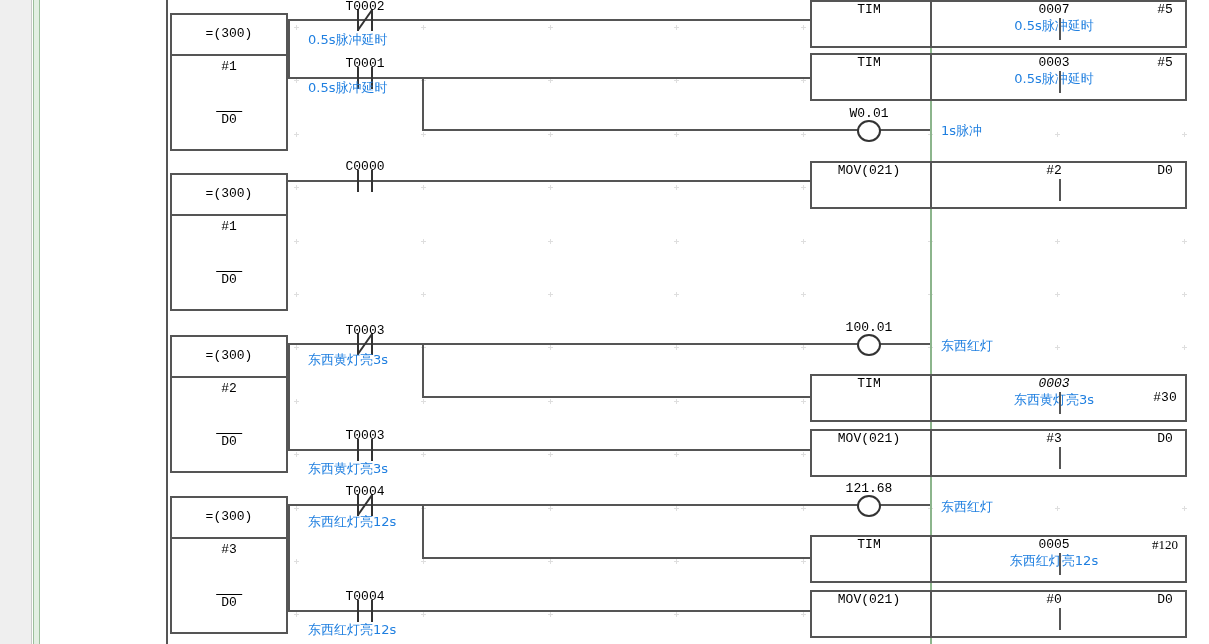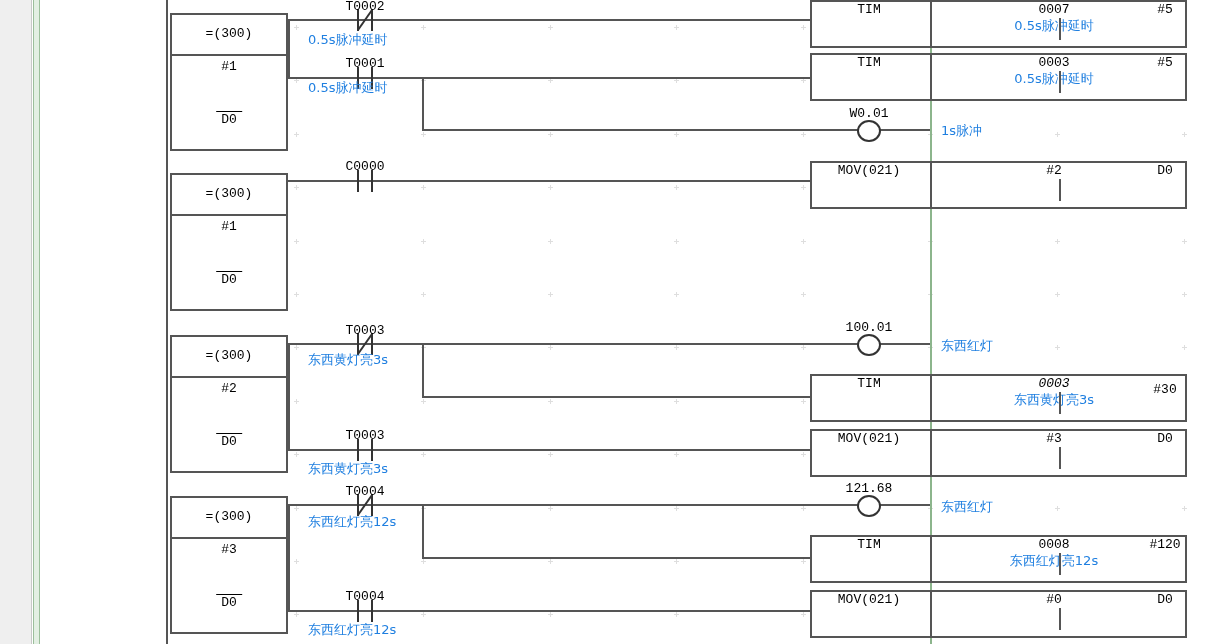--- a/index.html
+++ b/index.html
@@ -263,21 +263,21 @@
     <div class="cmt" style="left:900px;top:338px;">东西红灯</div>
 
     <div class="v" style="left:381px;top:343px;height:54px;"></div>
     <div class="h" style="left:381px;top:396px;width:388px;"></div>
     <div class="box" style="left:769px;top:374px;width:377px;height:48px;"></div>
     <div class="v" style="left:889px;top:374px;height:48px;"></div>
     <div class="tc" style="left:828px;top:377px;">TIM</div>
     <div class="tc" style="left:1013px;top:377px;font-style:italic;">0003</div>
     <div class="cmtc" style="left:1013px;top:392px;">东西黄灯亮3s</div>
     <div class="v" style="left:1018px;top:392px;height:22px;"></div>
-    <div class="tc" style="left:1124px;top:383px;">#30</div>
+    <div class="tc" style="left:1124px;top:391px;">#30</div>
 
     <div class="v" style="left:247px;top:343px;height:107px;"></div>
     <div class="h" style="left:247px;top:449px;width:522px;"></div>
     <div class="contact" style="left:324px;top:450px;">
       <div class="bl"></div>
         <div class="br"></div>
     </div>
     <div class="tc" style="left:324px;top:429px;">T0003</div>
     <div class="cmt" style="left:267px;top:461px;">东西黄灯亮3s</div>
 
@@ -308,24 +308,24 @@
         <div class="ring"></div>
       </div>
     <div class="tc" style="left:828px;top:482px;">121.68</div>
     <div class="cmt" style="left:900px;top:499px;">东西红灯</div>
 
     <div class="v" style="left:381px;top:504px;height:54px;"></div>
     <div class="h" style="left:381px;top:557px;width:388px;"></div>
     <div class="box" style="left:769px;top:535px;width:377px;height:48px;"></div>
     <div class="v" style="left:889px;top:535px;height:48px;"></div>
     <div class="tc" style="left:828px;top:538px;">TIM</div>
-    <div class="tc" style="left:1013px;top:538px;">0008</div>
+    <div class="tc" style="left:1013px;top:538px;">0005</div>
     <div class="cmtc" style="left:1013px;top:553px;">东西红灯亮12s</div>
     <div class="v" style="left:1018px;top:553px;height:22px;"></div>
-    <div class="tc" style="left:1124px;top:538px;">#120</div>
+    <div class="tc" style="left:1124px;top:538px;font-family:Liberation Serif, serif;">#120</div>
 
     <div class="v" style="left:247px;top:504px;height:107px;"></div>
     <div class="h" style="left:247px;top:610px;width:522px;"></div>
     <div class="contact" style="left:324px;top:611px;">
       <div class="bl"></div>
         <div class="br"></div>
     </div>
     <div class="tc" style="left:324px;top:590px;">T0004</div>
     <div class="cmt" style="left:267px;top:622px;">东西红灯亮12s</div>
 

